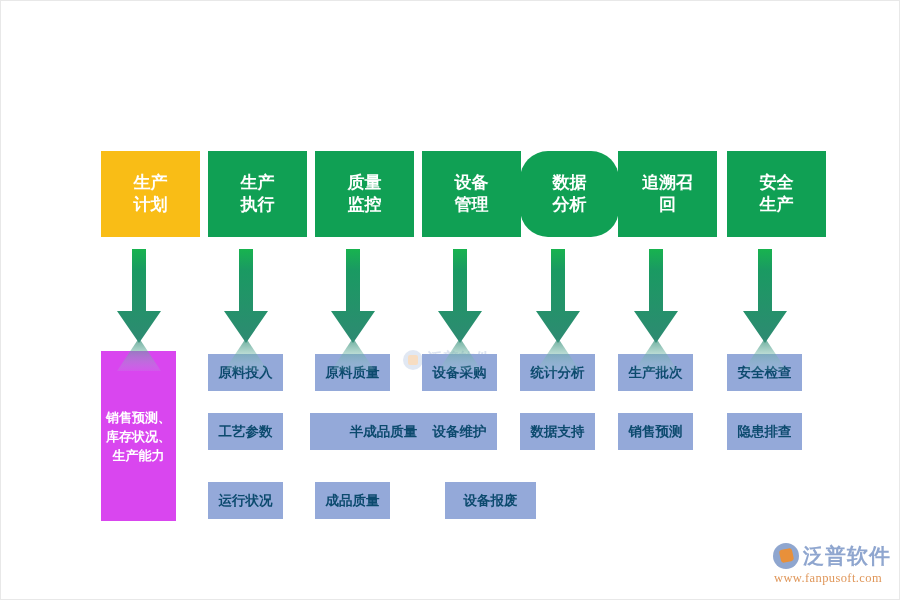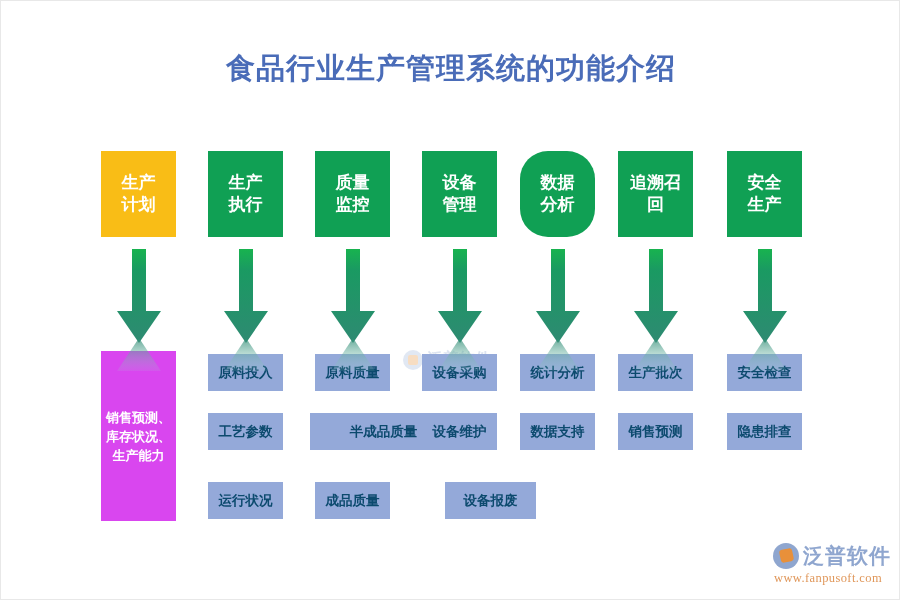--- a/index.html
+++ b/index.html
@@ -74,21 +74,21 @@
     font-size: 16px;
     font-weight: bold;
     color: #8fa6cf;
     white-space: nowrap;
   }
 
   
   .top-box {
     position: absolute;
     top: 150px;
-    width: 75px;
+    width: 99px;
     height: 86px;
     display: flex;
     flex-direction: column;
     align-items: center;
     justify-content: center;
     color: #ffffff;
     font-size: 17px;
     font-weight: bold;
     line-height: 22px;
     text-align: center;
@@ -213,21 +213,20 @@
     letter-spacing: 0.4px;
     white-space: nowrap;
     font-family: "Liberation Serif", "DejaVu Serif", serif;
   }
 </style>
 </head>
 <body>
 
 <div id="canvas">
 
-  <div id="page-title">食品行业生产管理系统的功能介绍</div>
 
   <div id="watermark">
     <span class="wm-mark"></span>
     <span class="wm-text">泛普软件</span>
   </div>
 
   <div id="columns-layer">
       <div class="top-box orange" style="left: 100px; top: 150px;">
         <span class="line">生产</span>
         <span class="line">计划</span>

